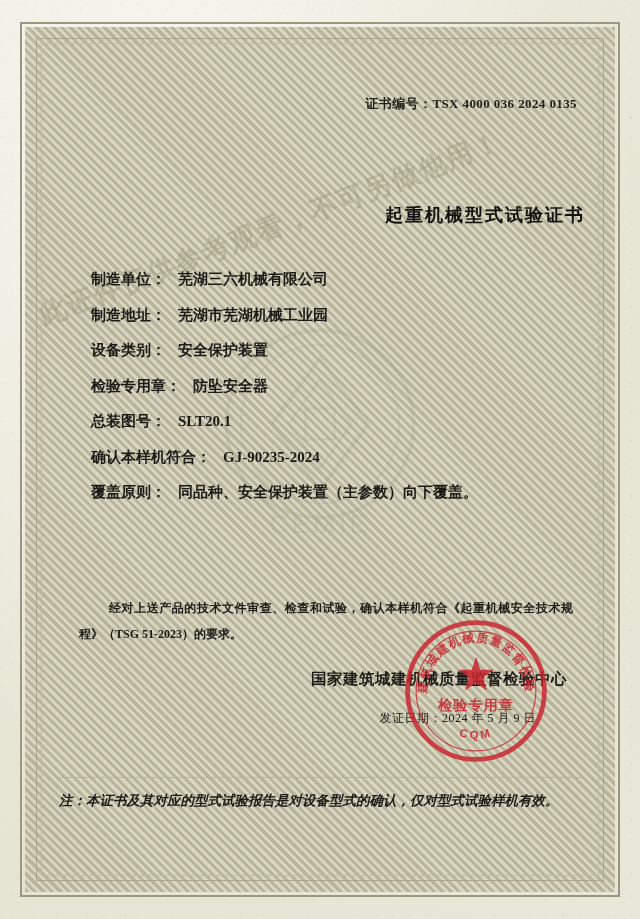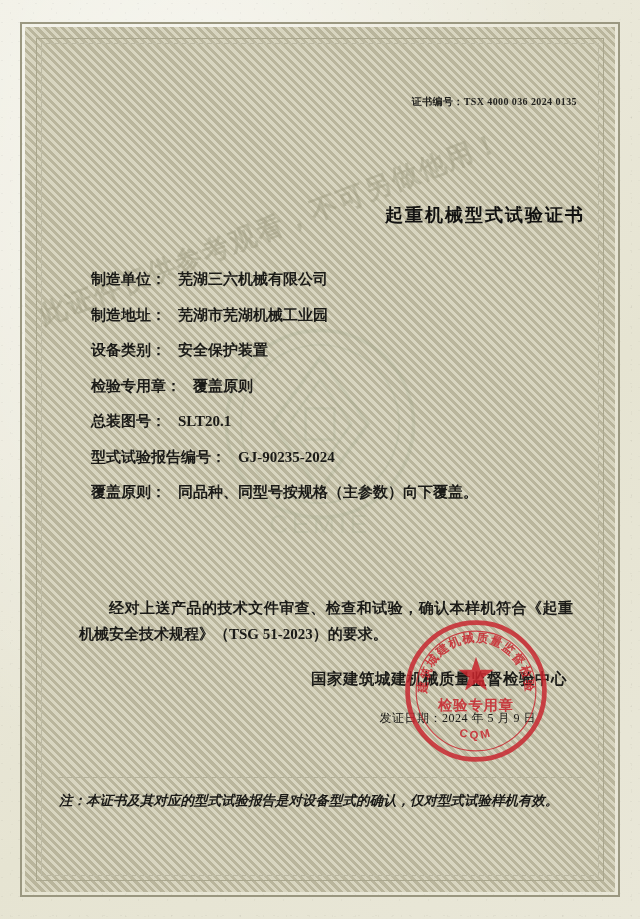--- a/index.html
+++ b/index.html
@@ -116,21 +116,21 @@
     left: 55px;
     top: 55px;
     right: 55px;
     bottom: 55px;
   }
 
   .cert-number {
     position: absolute;
     right: 8px;
     top: 40px;
-    font-size: 10px;
+    font-size: 13px;
     color: #23231f;
     letter-spacing: 0.4px;
     font-family: "Liberation Serif", serif;
     font-weight: 700;
   }
 
   .doc-title {
     position: absolute;
     left: 0;
     right: 0;
@@ -162,21 +162,21 @@
   .field-value {
     margin-left: 12px;
     white-space: nowrap;
   }
 
   .statement {
     position: absolute;
     left: 24px;
     right: 12px;
     top: 540px;
-    font-size: 15px;
+    font-size: 12px;
     line-height: 26px;
     color: #1b1b18;
     font-weight: 700;
     text-align: justify;
   }
   .statement .indent { padding-left: 30px; display: inline; }
 
   .issuer {
     position: absolute;
     right: 18px;
@@ -271,33 +271,33 @@
       <div class="field-row">
         <span class="field-label">制造地址：</span>
         <span class="field-value">芜湖市芜湖机械工业园</span>
       </div>
       <div class="field-row">
         <span class="field-label">设备类别：</span>
         <span class="field-value">安全保护装置</span>
       </div>
       <div class="field-row">
         <span class="field-label">检验专用章：</span>
-        <span class="field-value">覆盖原则</span>
+        <span class="field-value">防坠安全器</span>
       </div>
       <div class="field-row">
         <span class="field-label">总装图号：</span>
         <span class="field-value">SLT20.1</span>
       </div>
       <div class="field-row">
-        <span class="field-label">型式试验报告编号：</span>
+        <span class="field-label">确认本样机符合：</span>
         <span class="field-value">GJ-90235-2024</span>
       </div>
       <div class="field-row">
         <span class="field-label">覆盖原则：</span>
-        <span class="field-value">同品种、同型号按规格（主参数）向下覆盖。</span>
+        <span class="field-value">同品种、安全保护装置（主参数）向下覆盖。</span>
       </div>
     </div>
 
     <div class="statement">
       <span class="indent">经对上送产品的技术文件审查、检查和试验，确认本样机符合《起重机械安全技术规程》（TSG 51-2023）的要求。</span>
     </div>
 
     <div class="issuer">国家建筑城建机械质量监督检验中心</div>
 
     <div class="issue-date">

